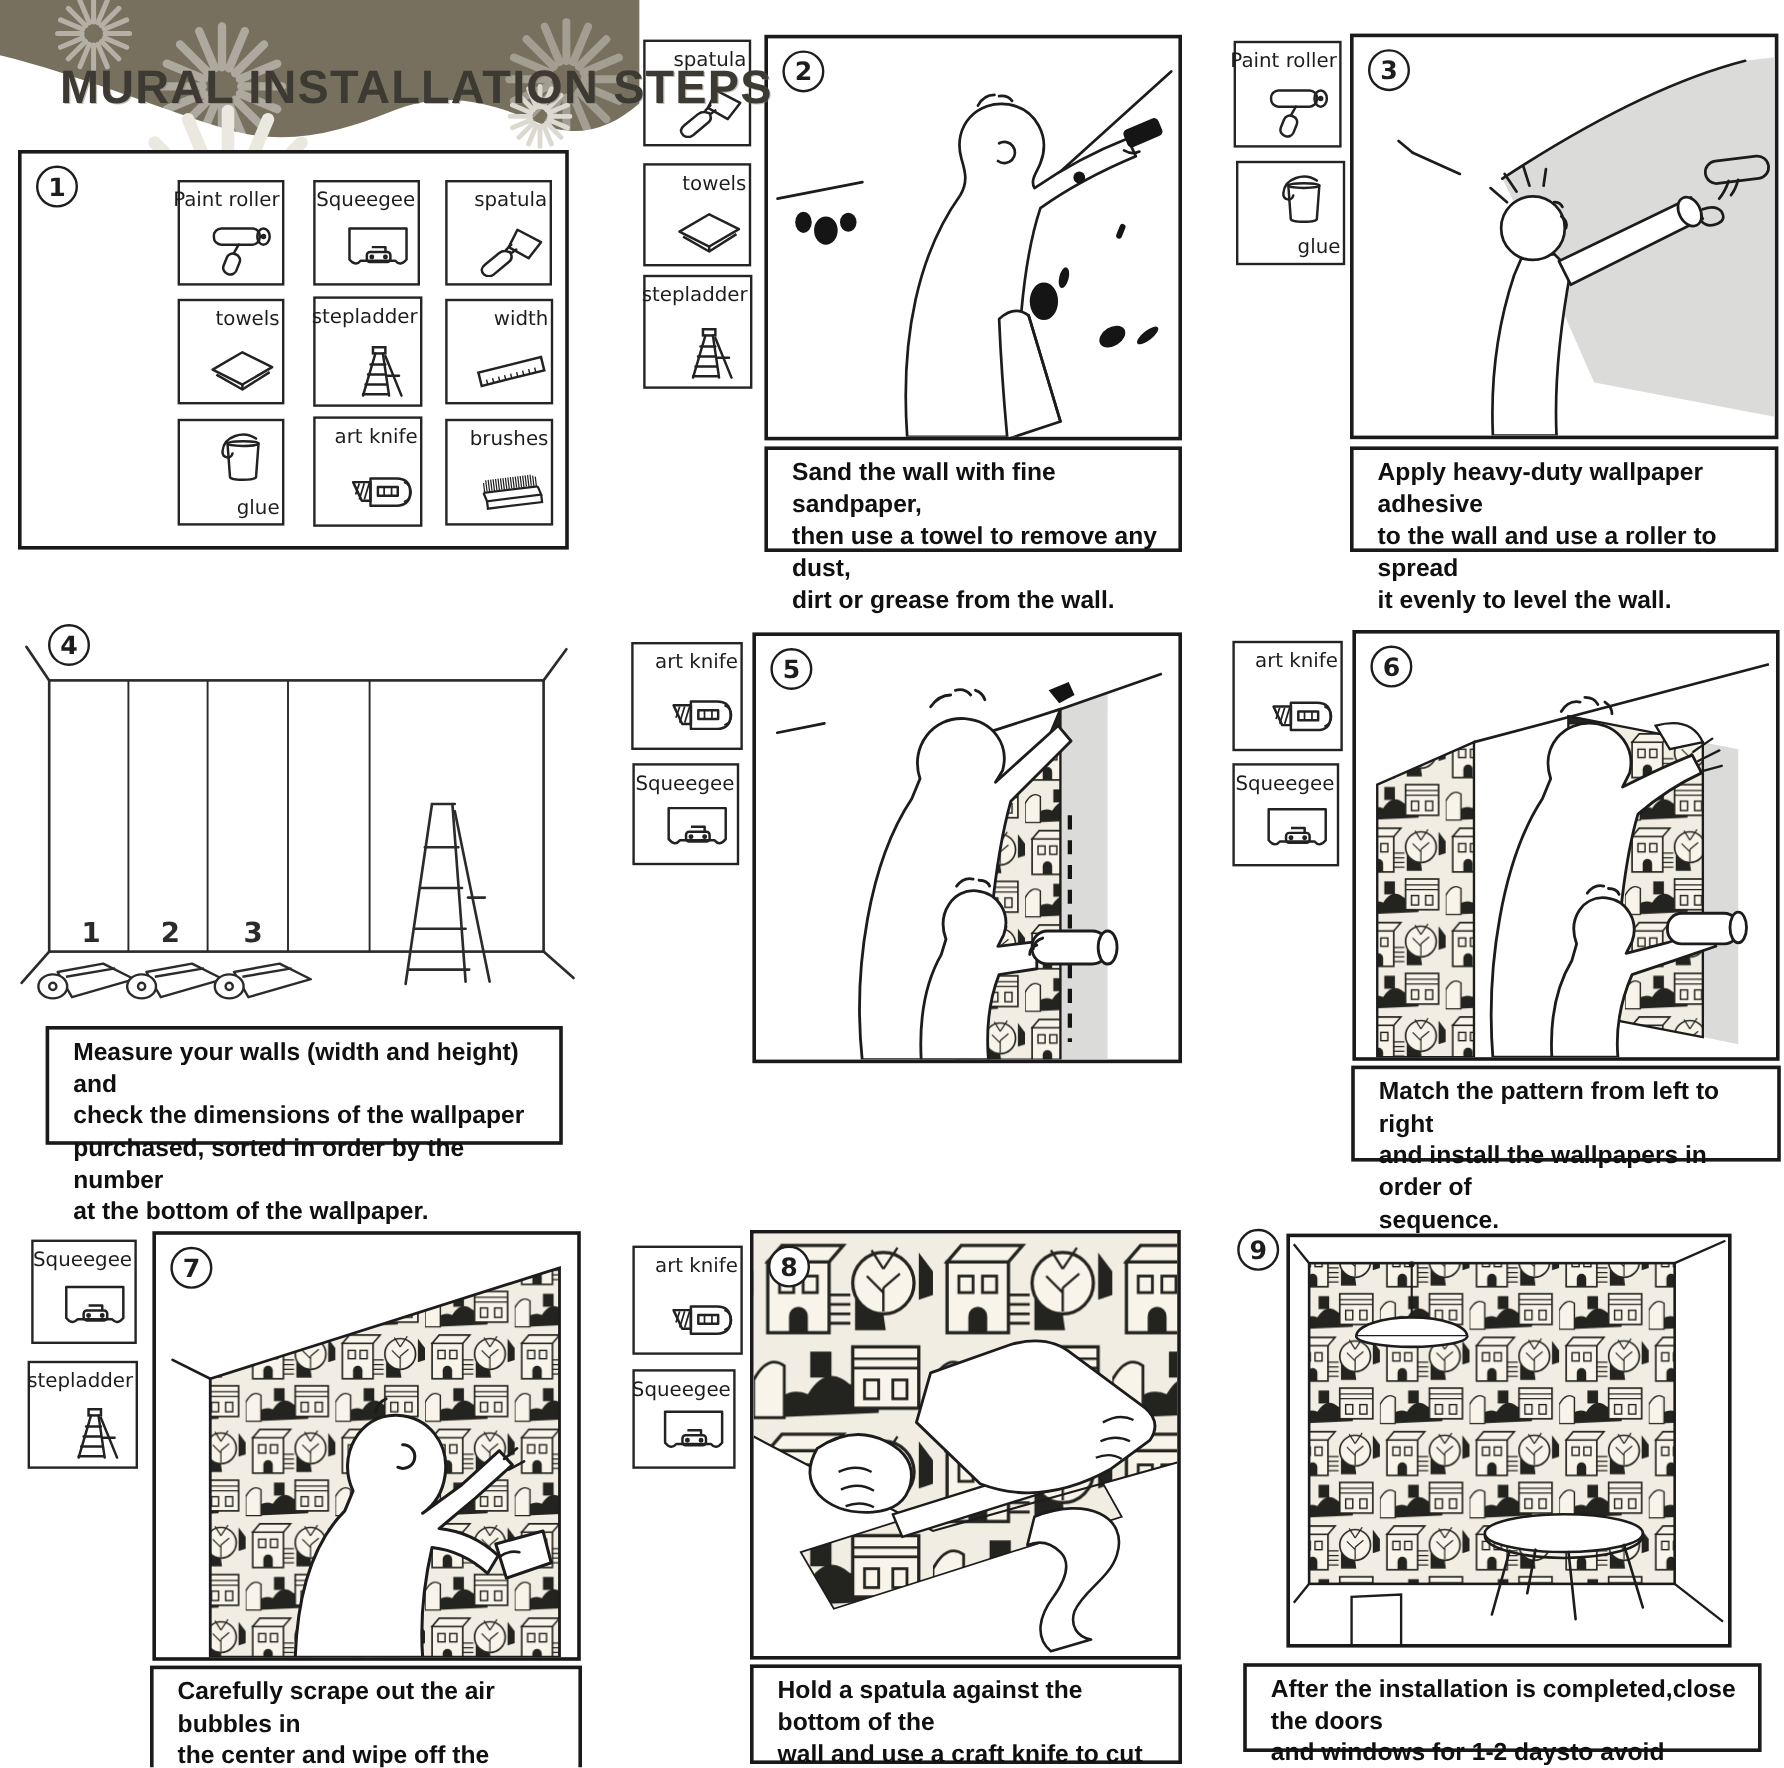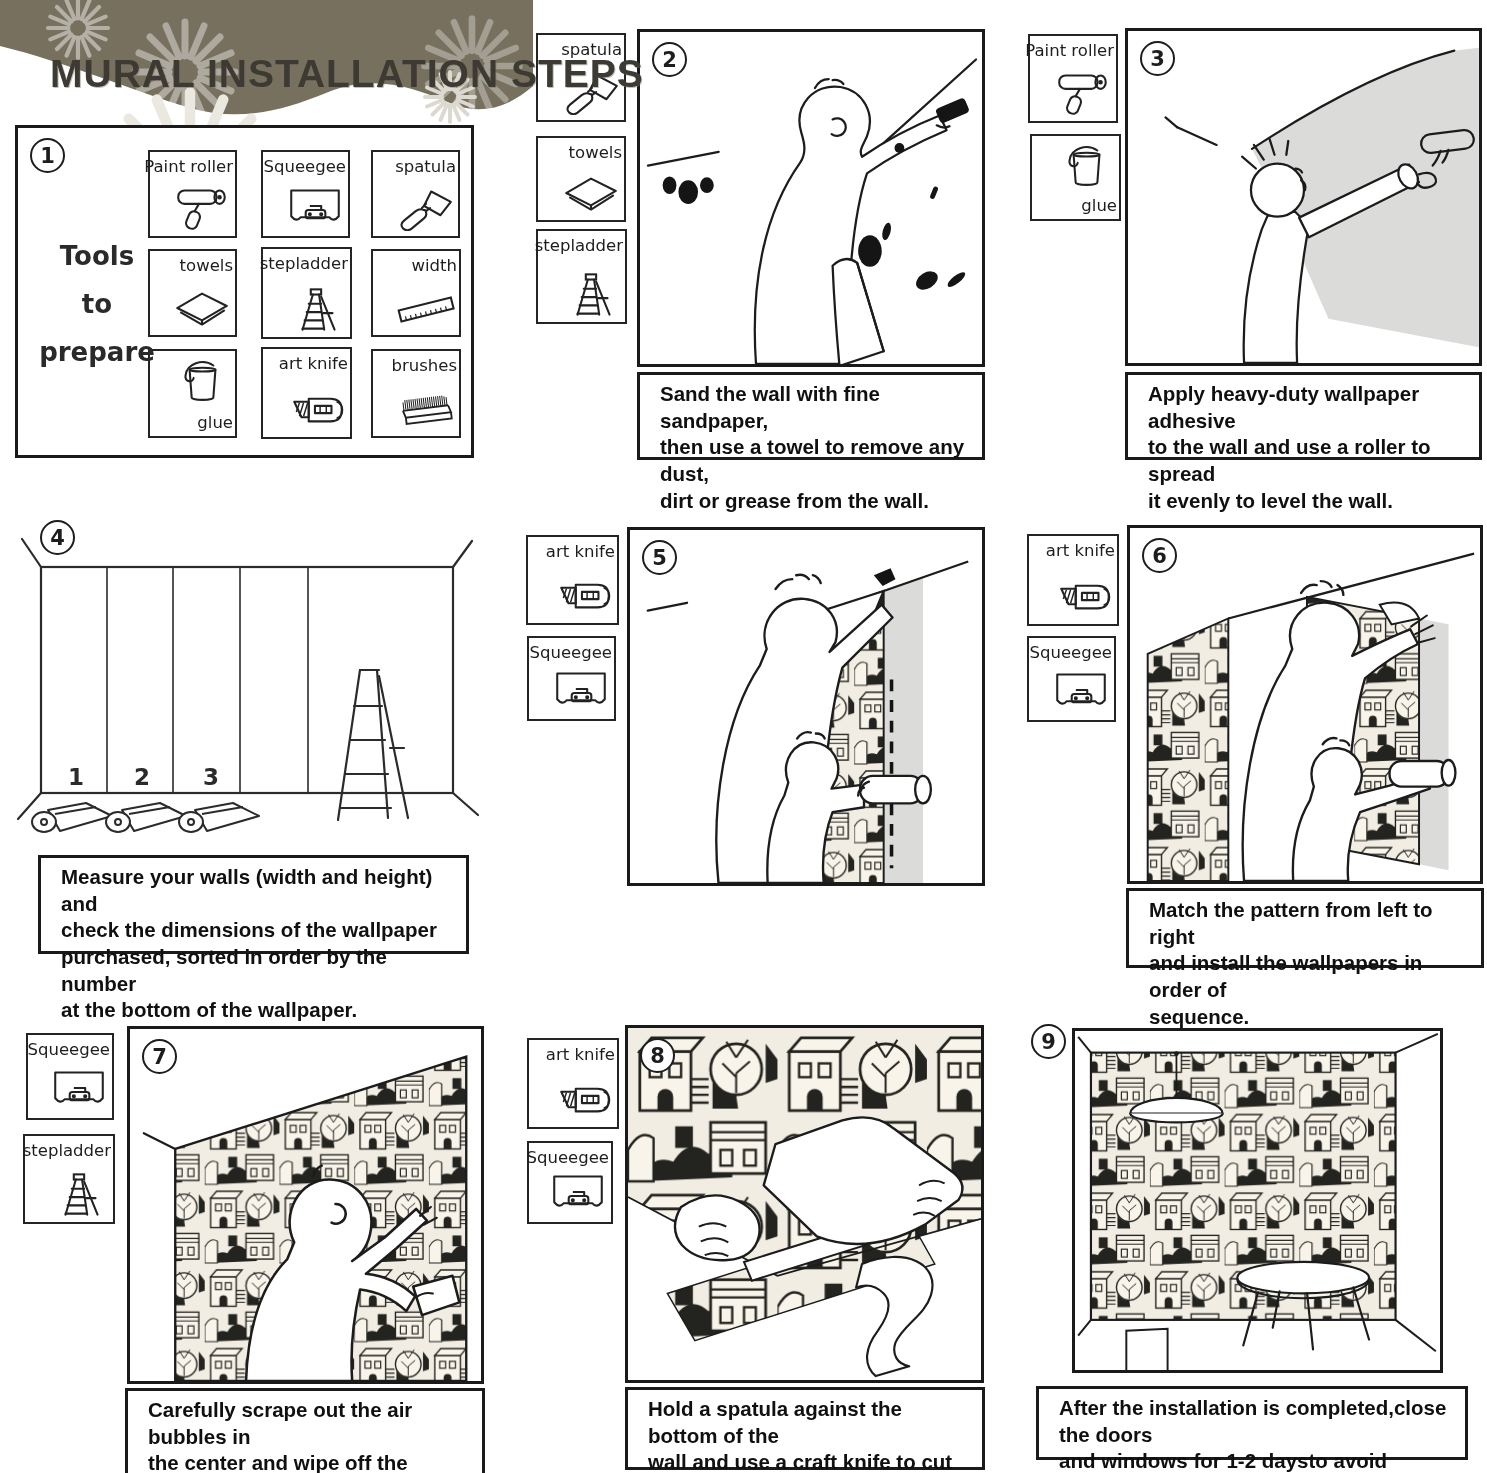--- a/index.html
+++ b/index.html
@@ -167,23 +167,20 @@
     <use href="#flower" transform="translate(78,28) scale(0.6)" stroke="rgba(255,255,255,0.45)" stroke-width="7" stroke-linecap="round"></use>
     <use href="#flower" transform="translate(190,180) scale(1.75)" stroke="#ebe8e0" stroke-width="6" stroke-linecap="round"></use>
     <use href="#flower" transform="translate(450,97) scale(0.5)" stroke="#dcd9d0" stroke-width="8" stroke-linecap="round"></use>
   </svg>
   <div class="page-title">MURAL INSTALLATION STEPS</div>
 
   <div class="panel" style="left:15px;top:125px;width:459px;height:333px">
     <span class="badge">
         <span>1</span>
       </span>
-    <div class="tools-title">Tools
-to
-prepare</div>
 
     <div class="tool-box" style="left:130px;top:22px;width:89px;height:88px">
       <span class="tlbl">Paint roller</span>
       <svg class="ticon">
           <use href="#i-paint-roller"></use>
         </svg>
     </div>
     <div class="tool-box" style="left:243px;top:22px;width:89px;height:88px">
       <span class="tlbl">Squeegee</span>
       <svg class="ticon">

